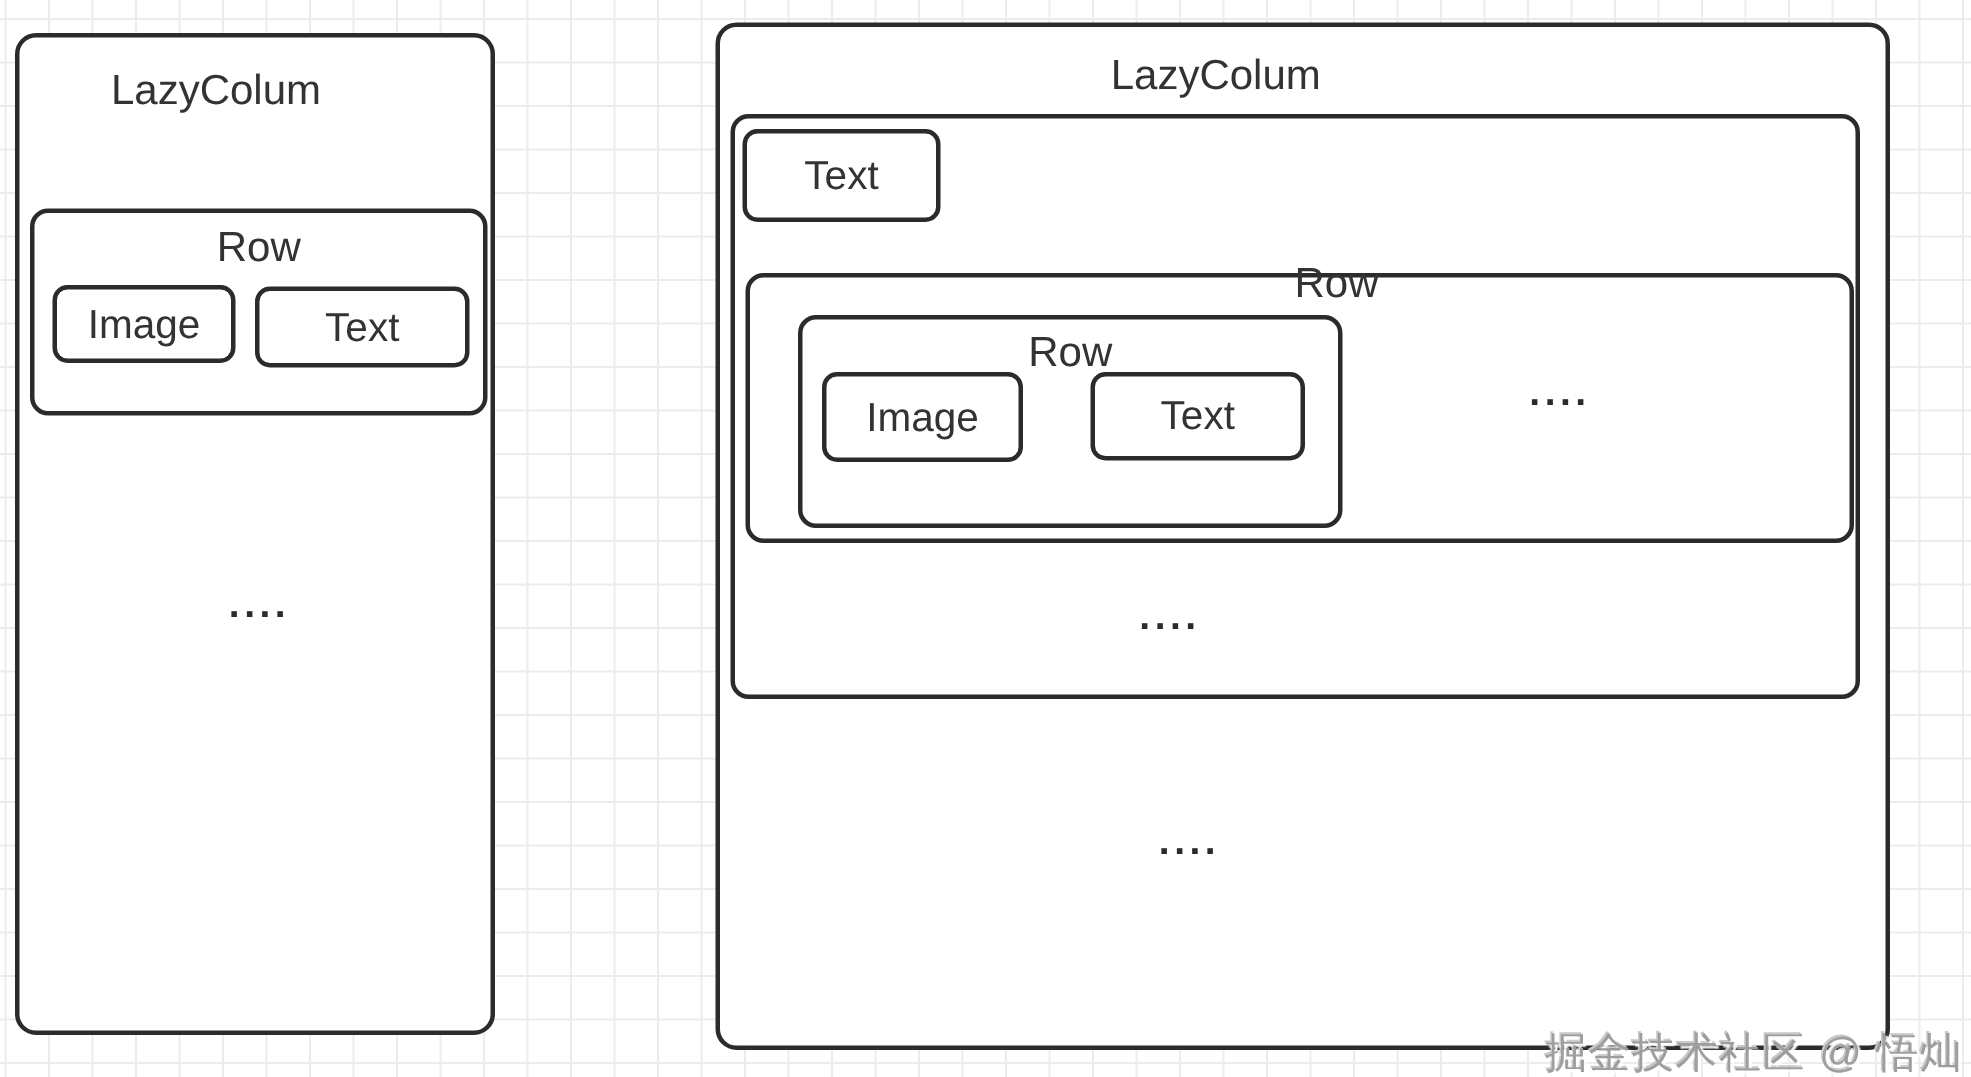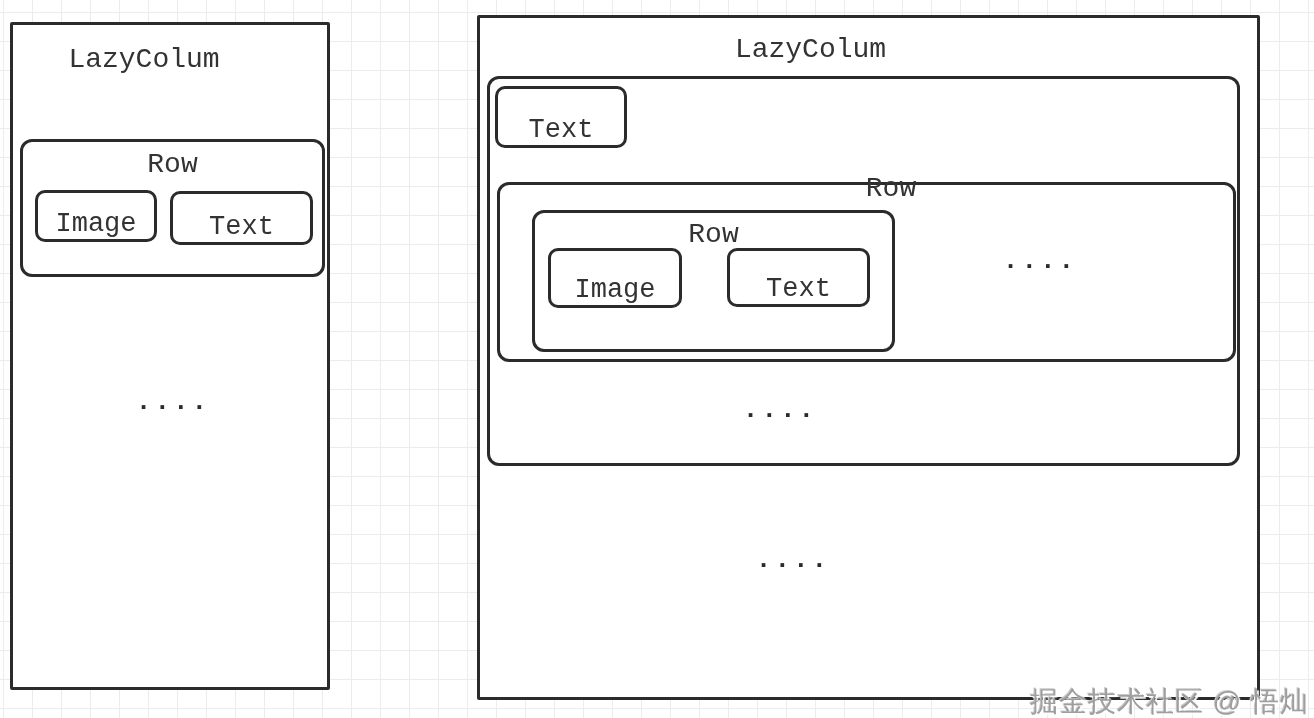--- a/index.html
+++ b/index.html
@@ -16,35 +16,35 @@
     font-family: "Liberation Sans", "DejaVu Sans", sans-serif;
     color: #333333;
     overflow: hidden;
   }
   .box {
     position: absolute;
     background: #ffffff;
     border: 3px solid #2b2b2b;
     box-sizing: border-box;
   }
-  .r14 { border-radius: 2px; font-family: Liberation Mono, monospace; }
+  .r14 { border-radius: 14px; }
   .r12 { border-radius: 12px; }
   .r10 { border-radius: 10px; }
   .box-title {
     position: absolute;
     left: 0; right: 0;
     text-align: center;
     font-size: 28px;
     line-height: 30px;
     white-space: nowrap;
     color: #333333;
   }
   .leaf {
     display: flex;
-    align-items: flex-end;
+    align-items: center;
     justify-content: center;
     font-size: 27px;
     white-space: nowrap;
   }
   .dots {
     position: absolute;
     font-size: 26px;
     font-weight: 700;
     letter-spacing: 3px;
     line-height: 26px;

